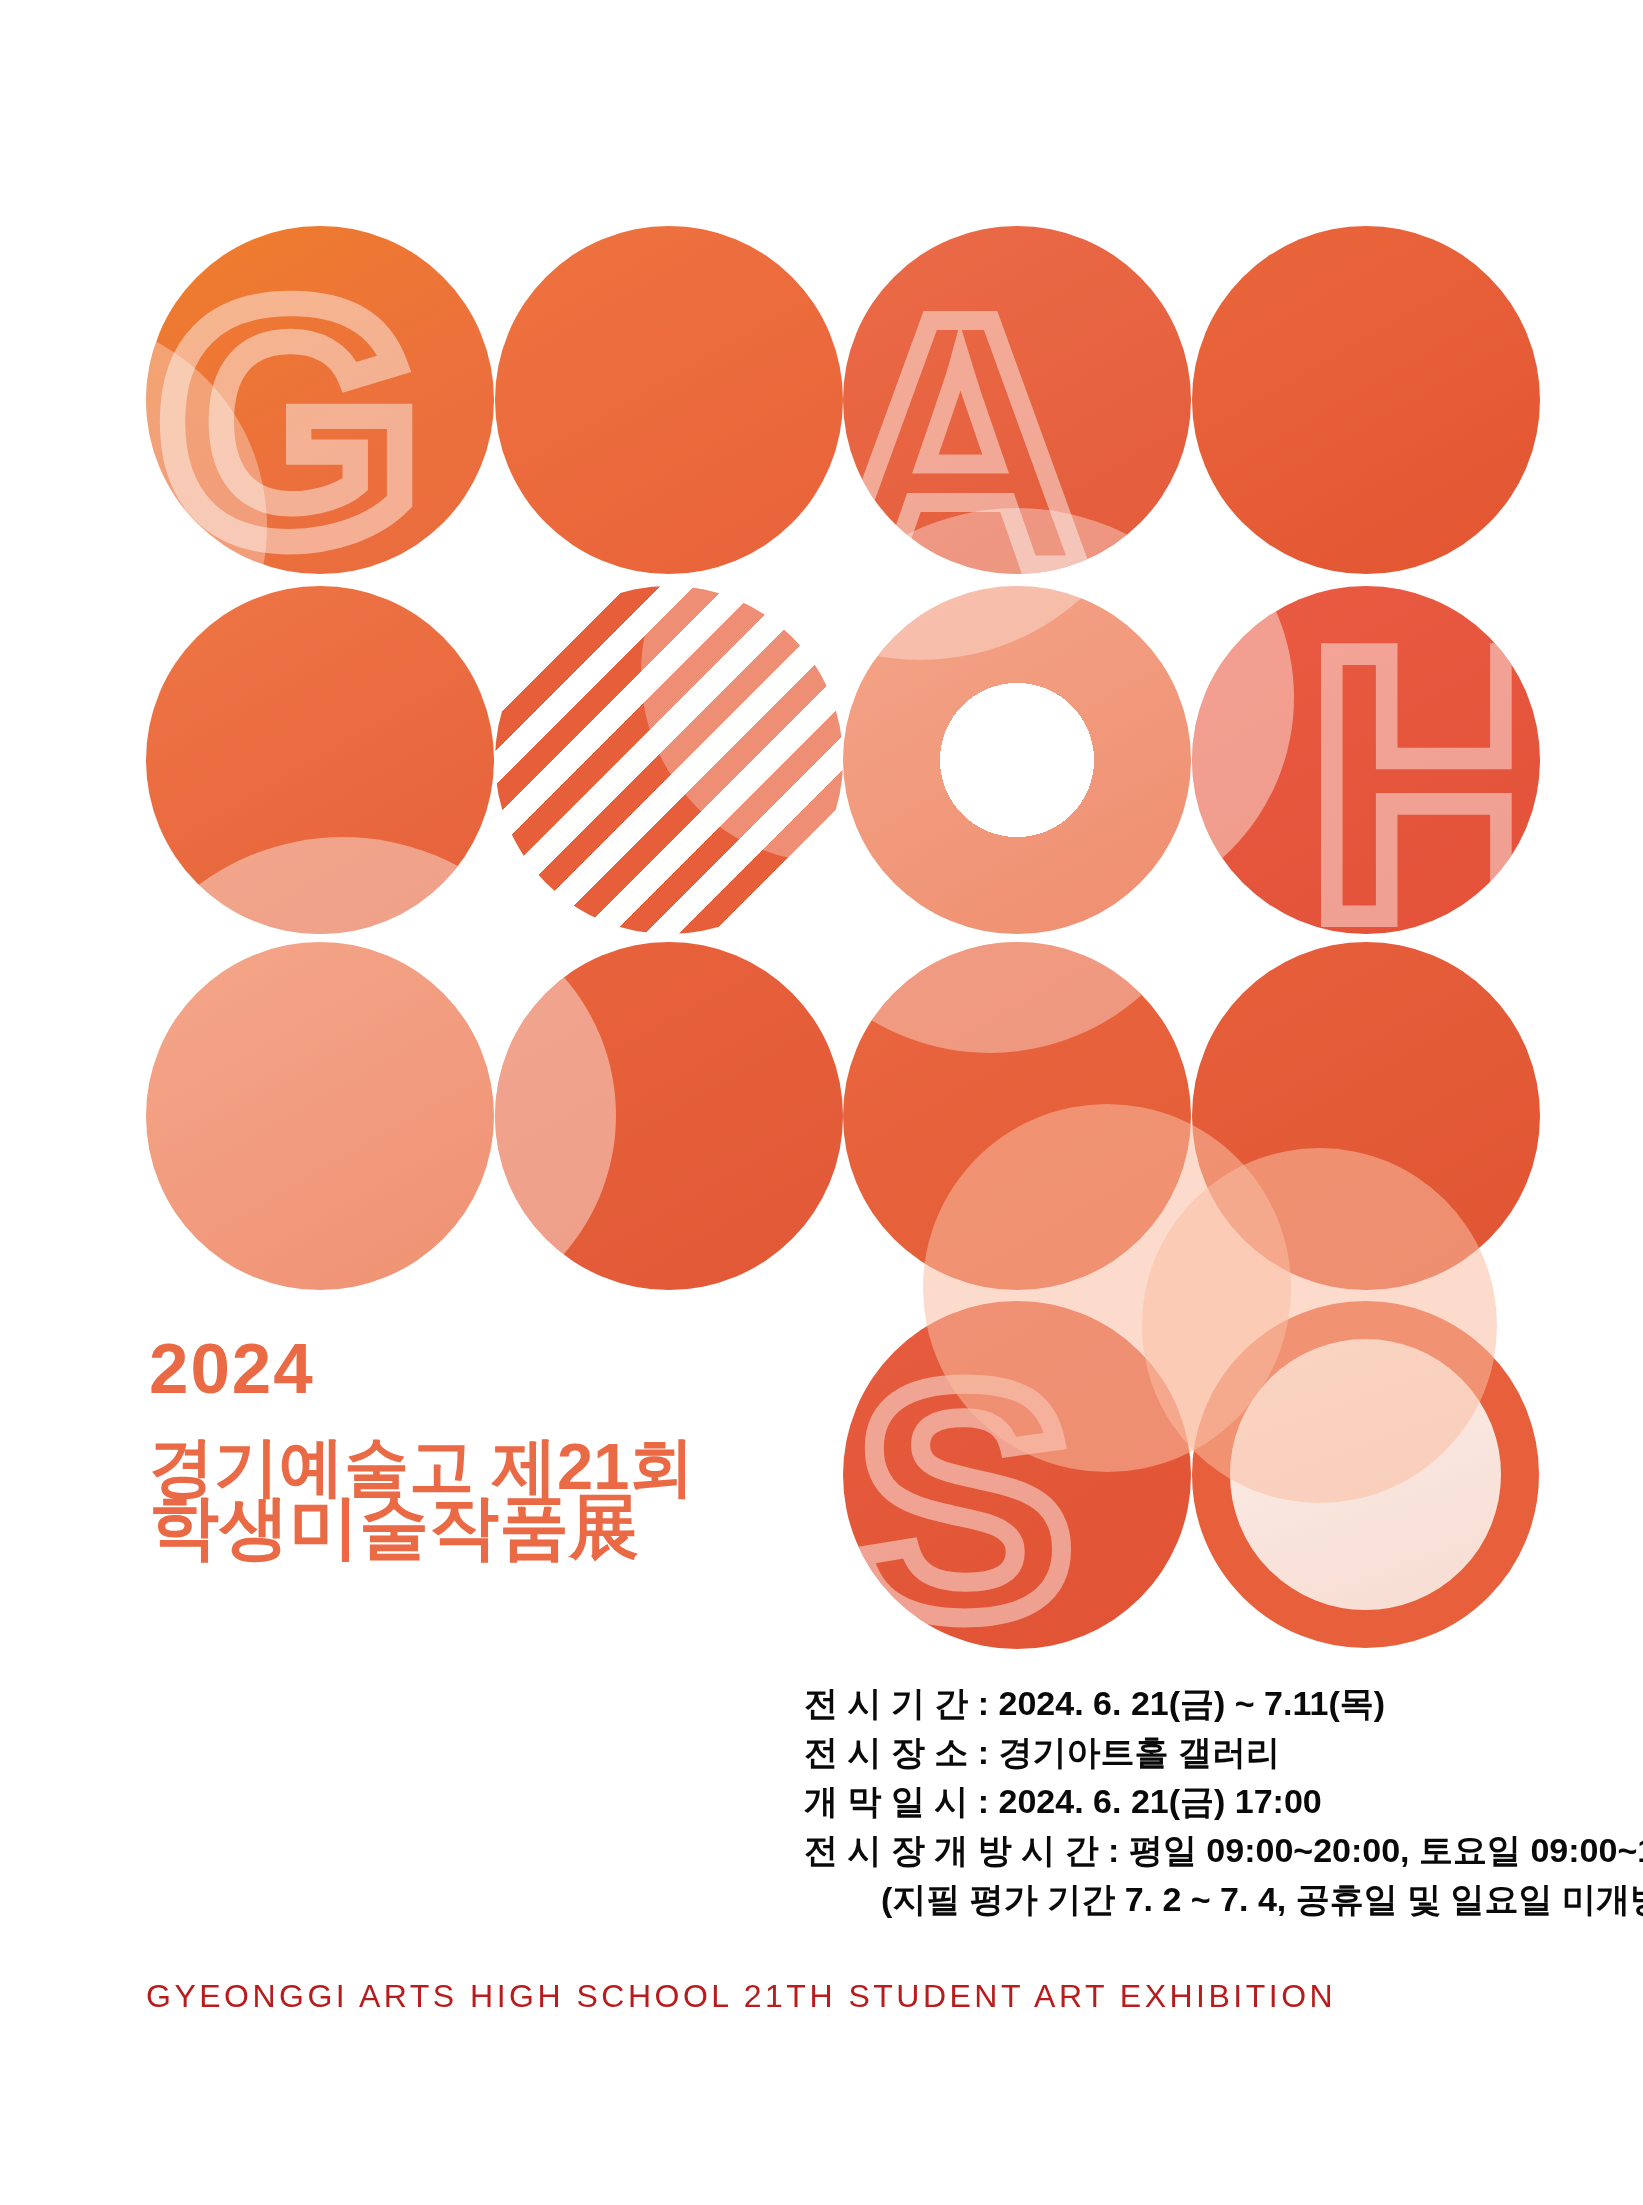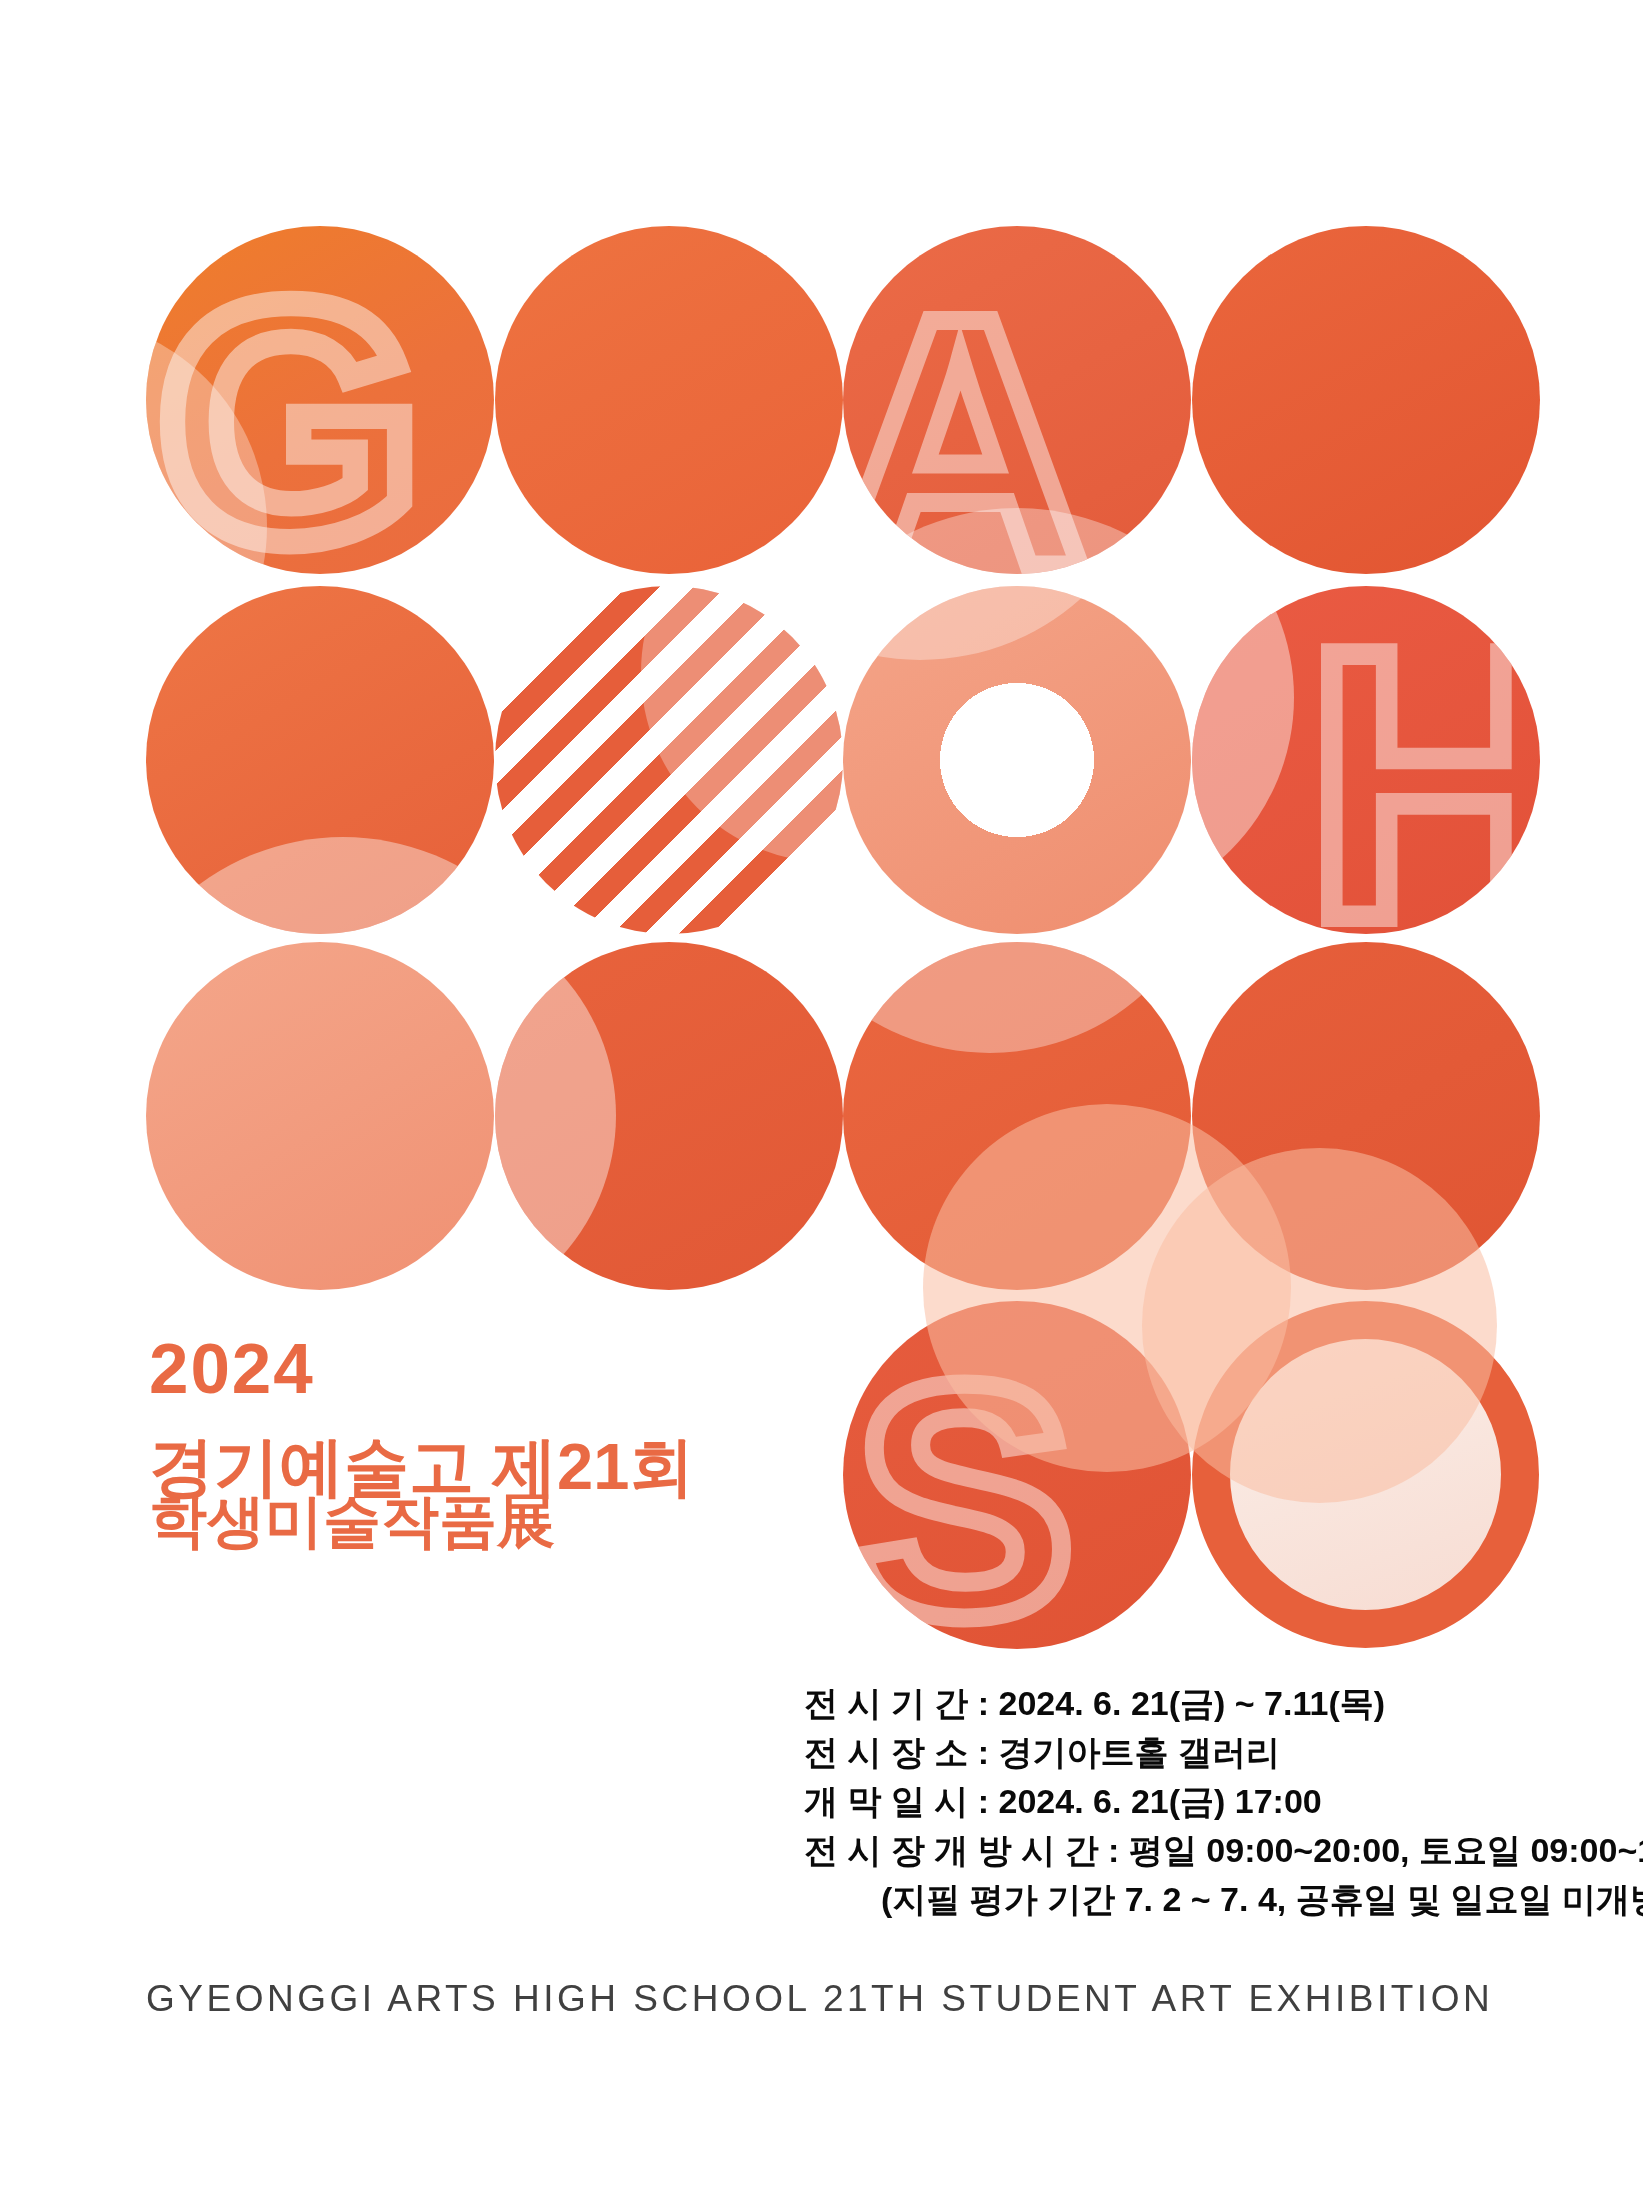--- a/index.html
+++ b/index.html
@@ -41,35 +41,35 @@
     position:absolute;left:149px;
     color:#E96A44;
     font-weight:bold;
     white-space:nowrap;
     z-index:4;
     line-height:1;
     text-align:right;
   }
   #title-year{top:1333px;font-size:71px;letter-spacing:1.9px;}
   #title-line2{top:1418px;font-size:65px;letter-spacing:0px;margin-top:16px;}
-  #title-line3{top:1492px;font-size:58px;letter-spacing:0px;}
+  #title-line3{top:1492px;font-size:70px;letter-spacing:0px;}
   .info{
     position:absolute;left:804px;top:1679px;
     z-index:4;
     color:#0a0a0a;
     font-size:34px;
     font-weight:bold;
     line-height:49px;
     white-space:nowrap;
   }
   .info .note{padding-left:77px;}
   .footer{
     position:absolute;left:146px;top:1978px;
-    font-size:37px;
-    color:#404040;
+    font-size:32px;
+    color:#b91c1c;
     letter-spacing:3.5px;
     white-space:nowrap;
     z-index:4;
   }
 </style>
 </head>
 <body>
 
 <div>
 

